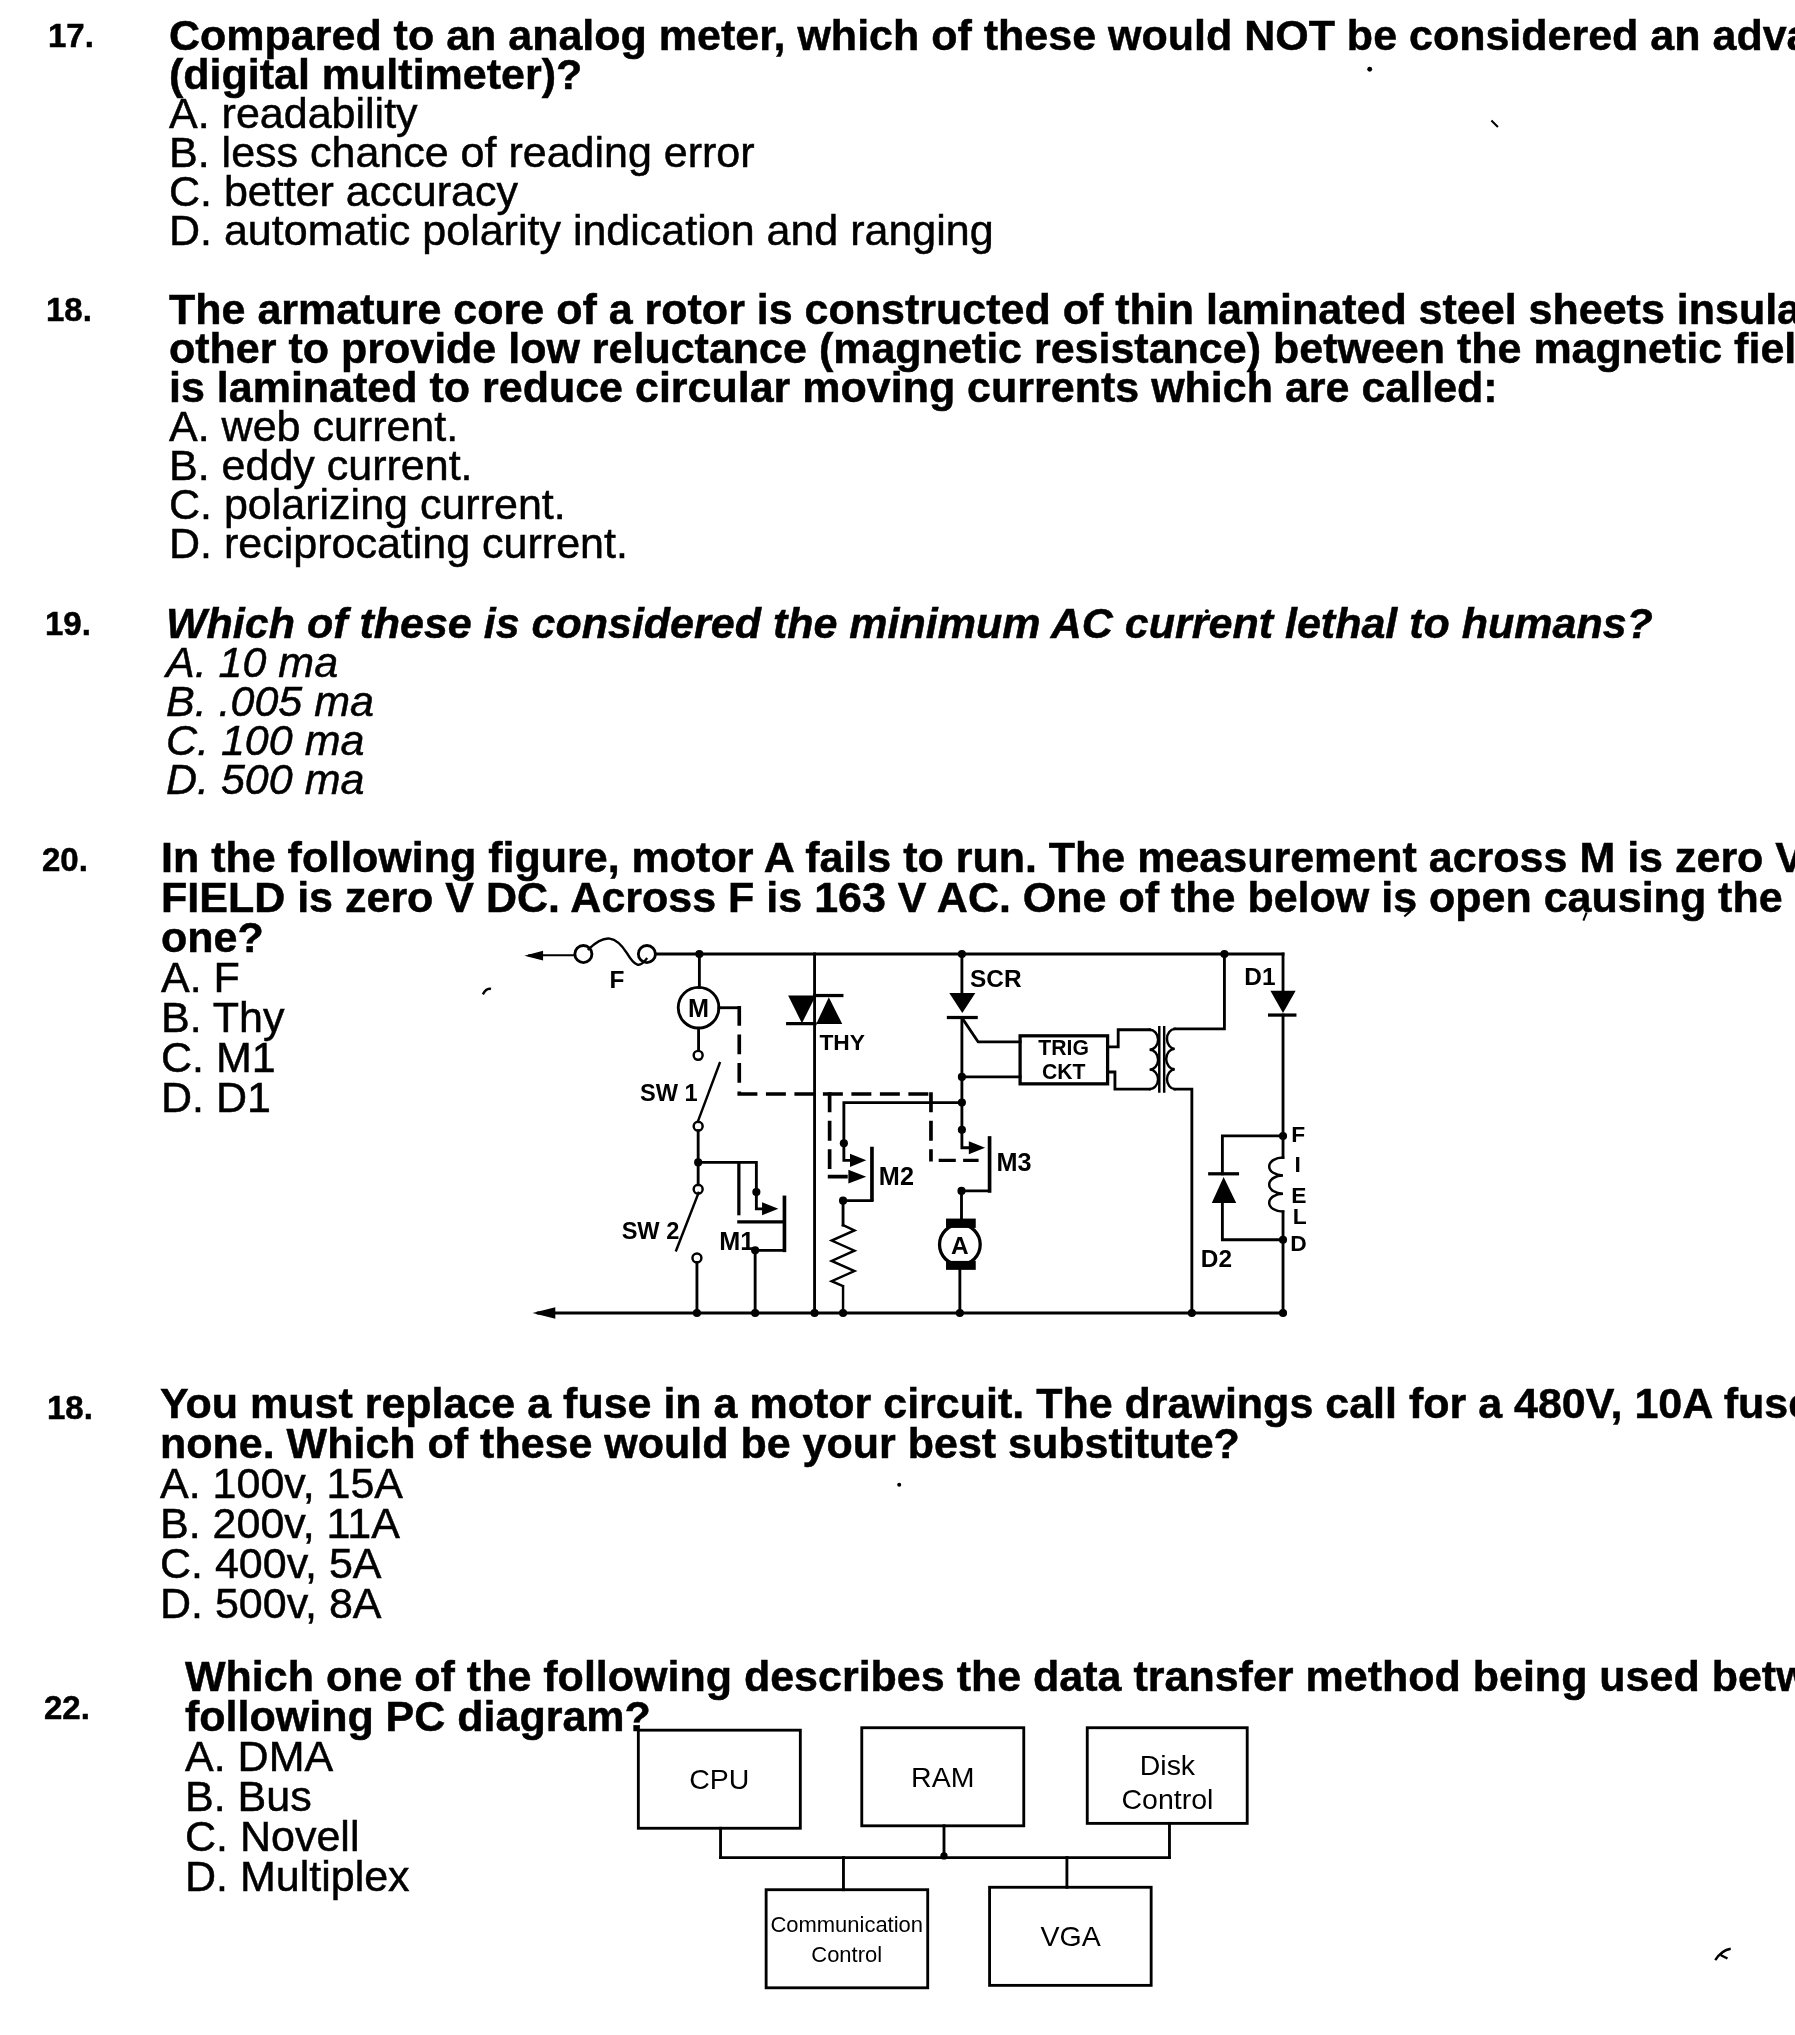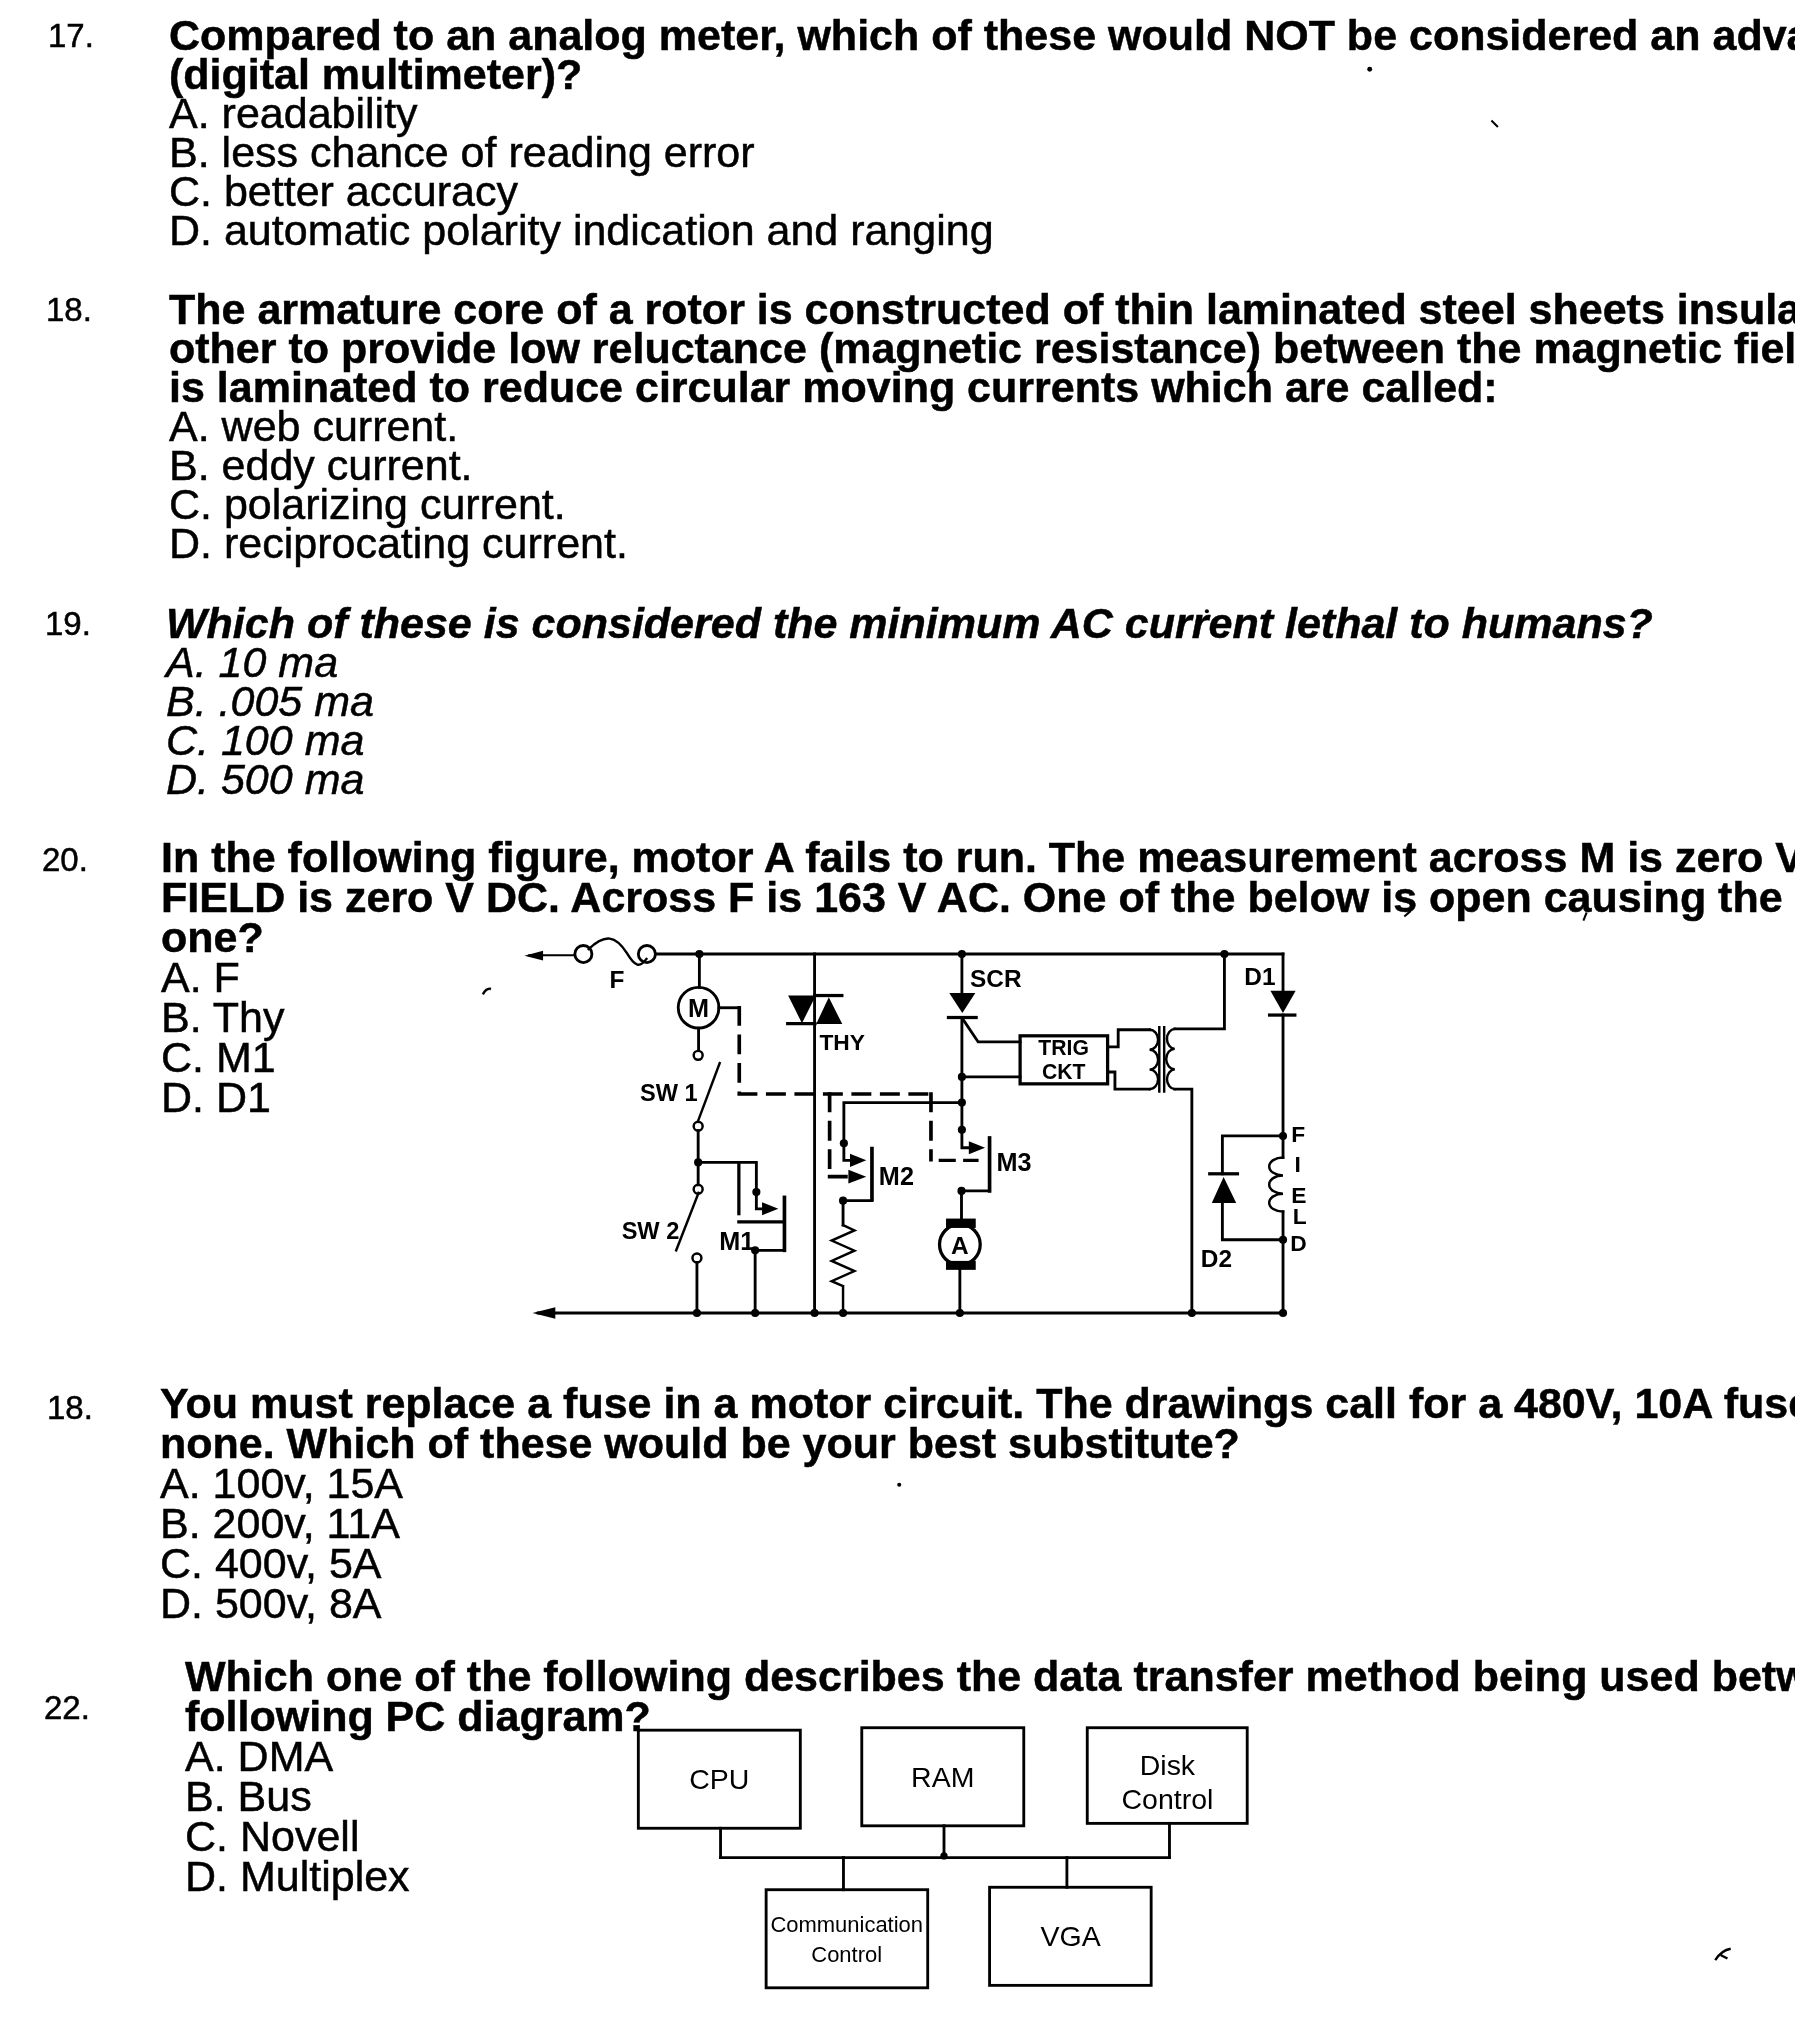--- a/index.html
+++ b/index.html
@@ -1,18 +1,18 @@
 <!DOCTYPE html>
 <html style="font-size:6.5px"><head>
 <meta charset="utf-8">
 <style>
 html,body{margin:0;padding:0;}
 body{width:1796px;height:2313px;position:relative;background:#ffffff;
      font-family:"Liberation Sans",sans-serif;color:#000;overflow:hidden;}
-.num{position:absolute;font-weight:normal;font-size:33px;line-height:39px;white-space:pre;-webkit-text-stroke:0.5px #000;}
+.num{position:absolute;font-weight:bold;font-size:33px;line-height:39px;white-space:pre;-webkit-text-stroke:0.5px #000;}
 .blk{position:absolute;font-size:43px;line-height:39px;white-space:pre;-webkit-text-stroke:0.5px #000;}
 .b2{line-height:40px;}
 .blk b{font-weight:bold;}
 svg{position:absolute;left:0;top:0;}
 </style>
 </head>
 <body>
 
 <div class="num" style="left:48px;top:15.5px;">17.</div>
 

